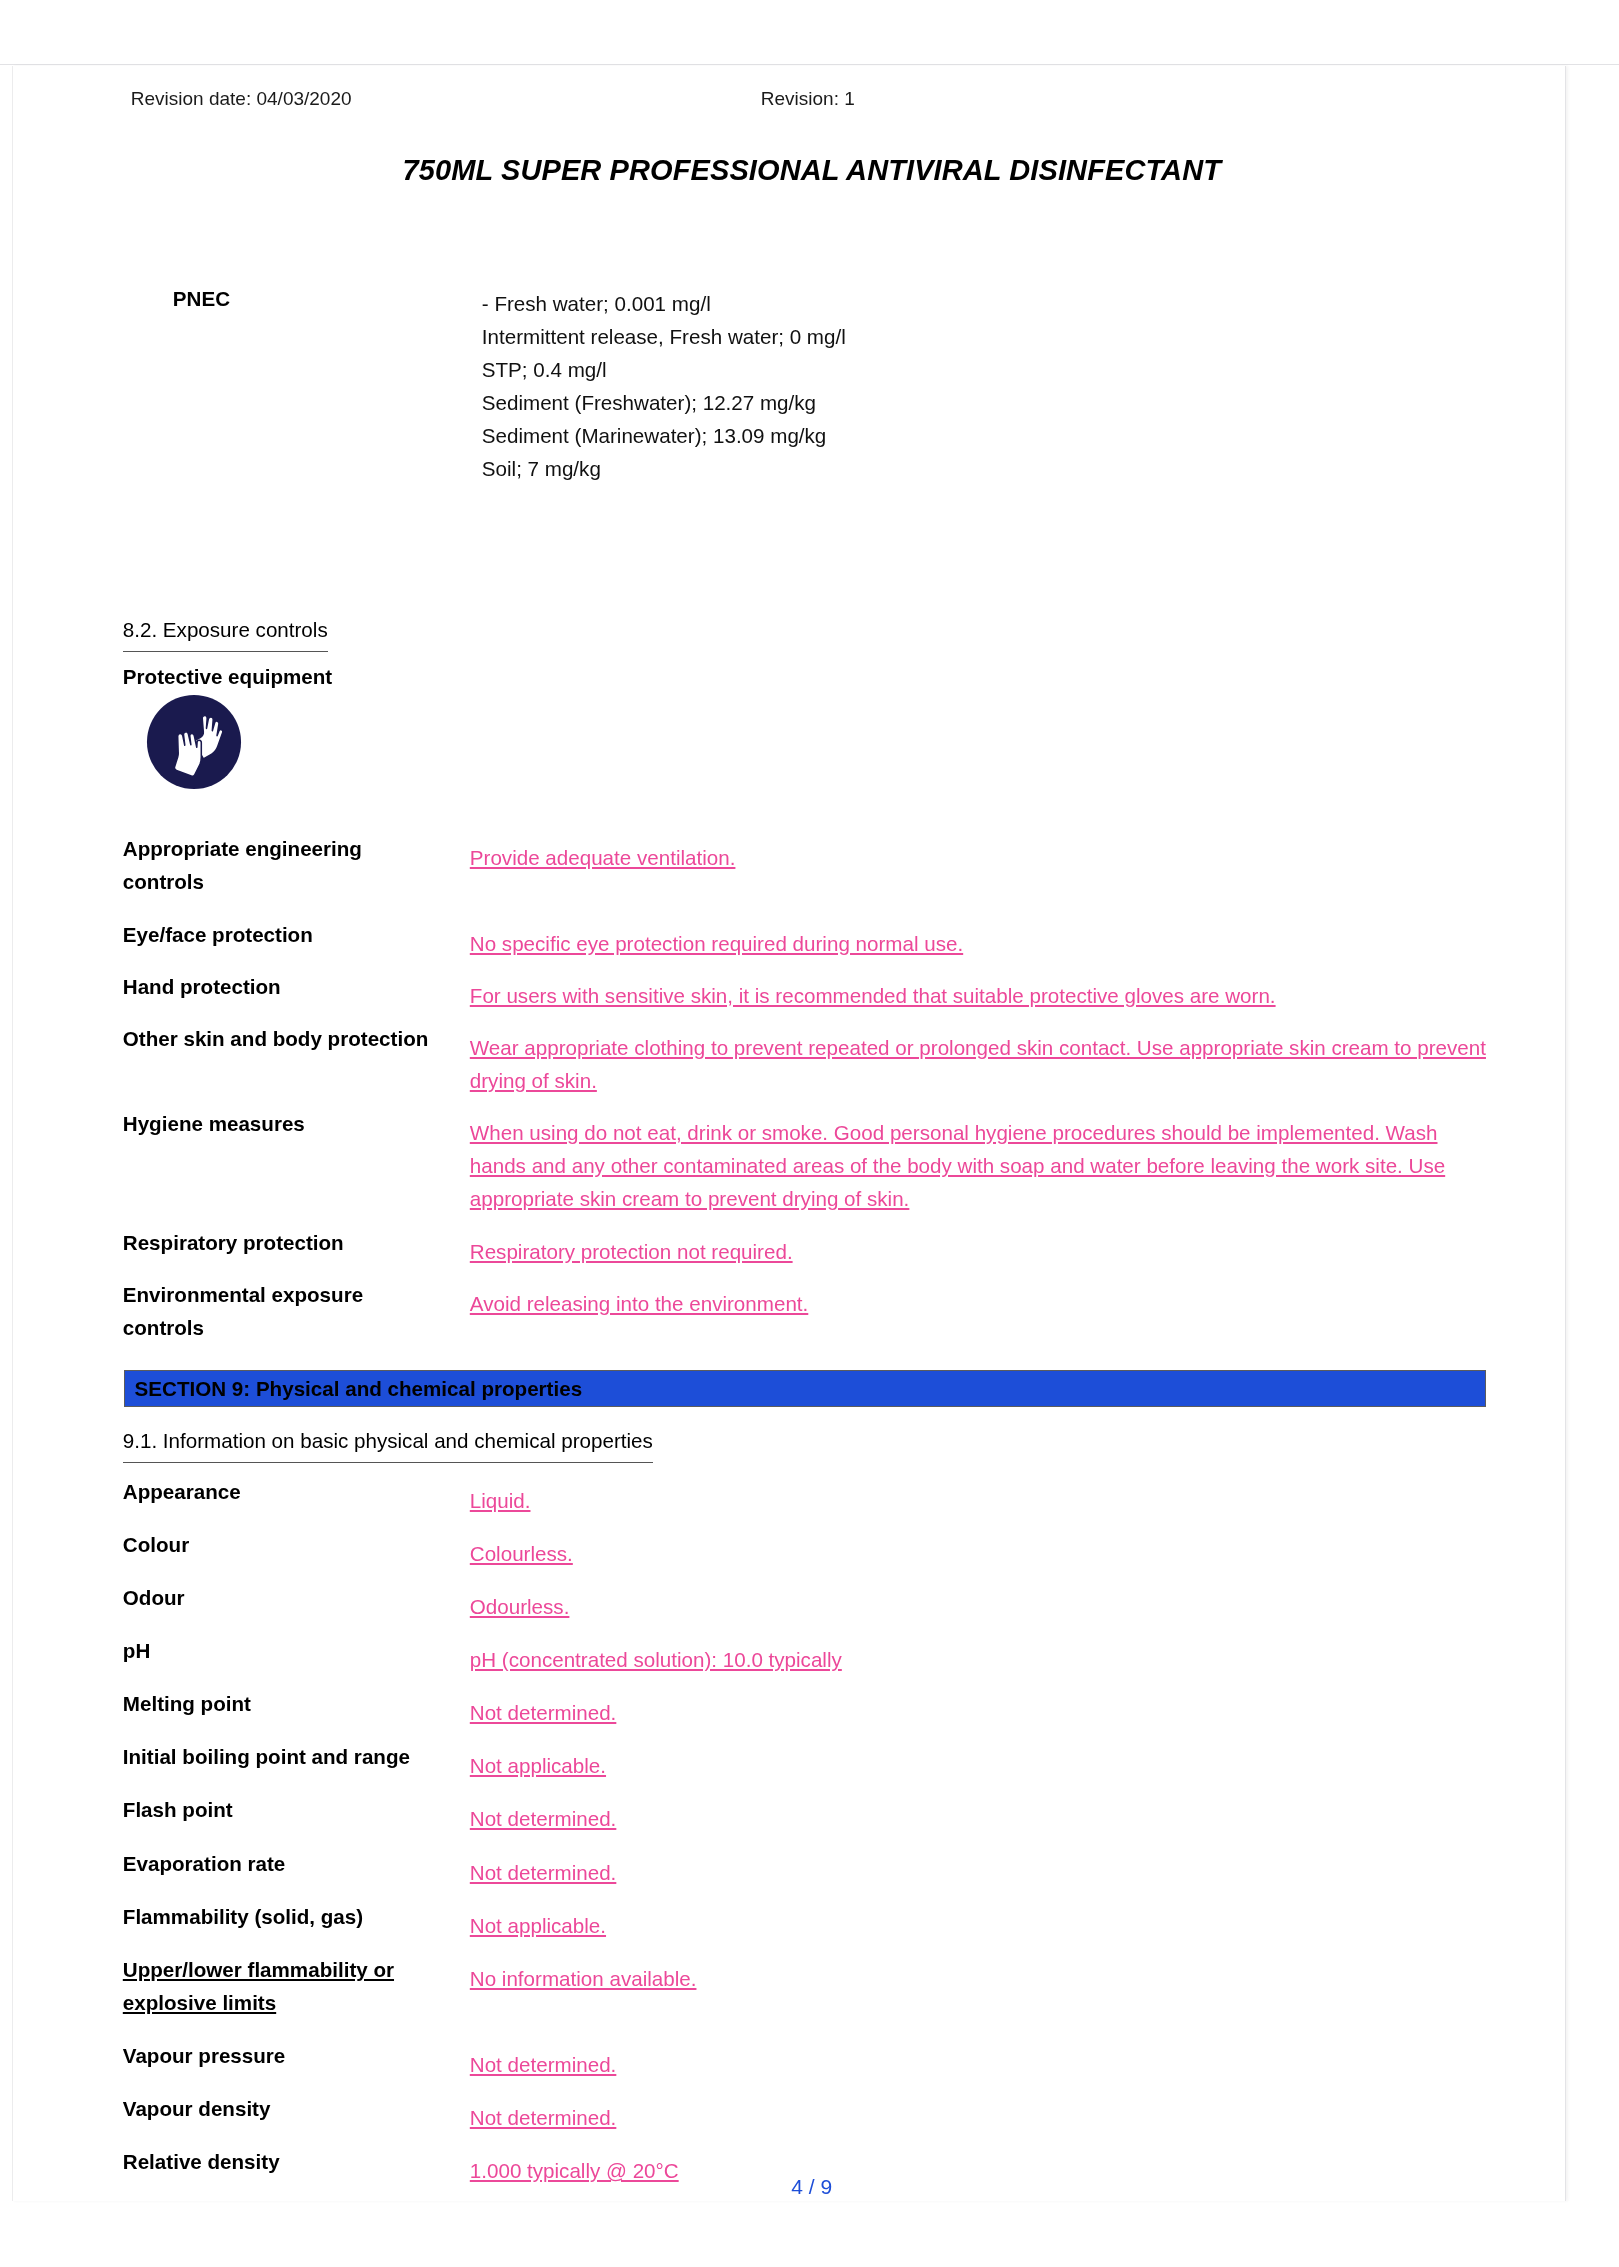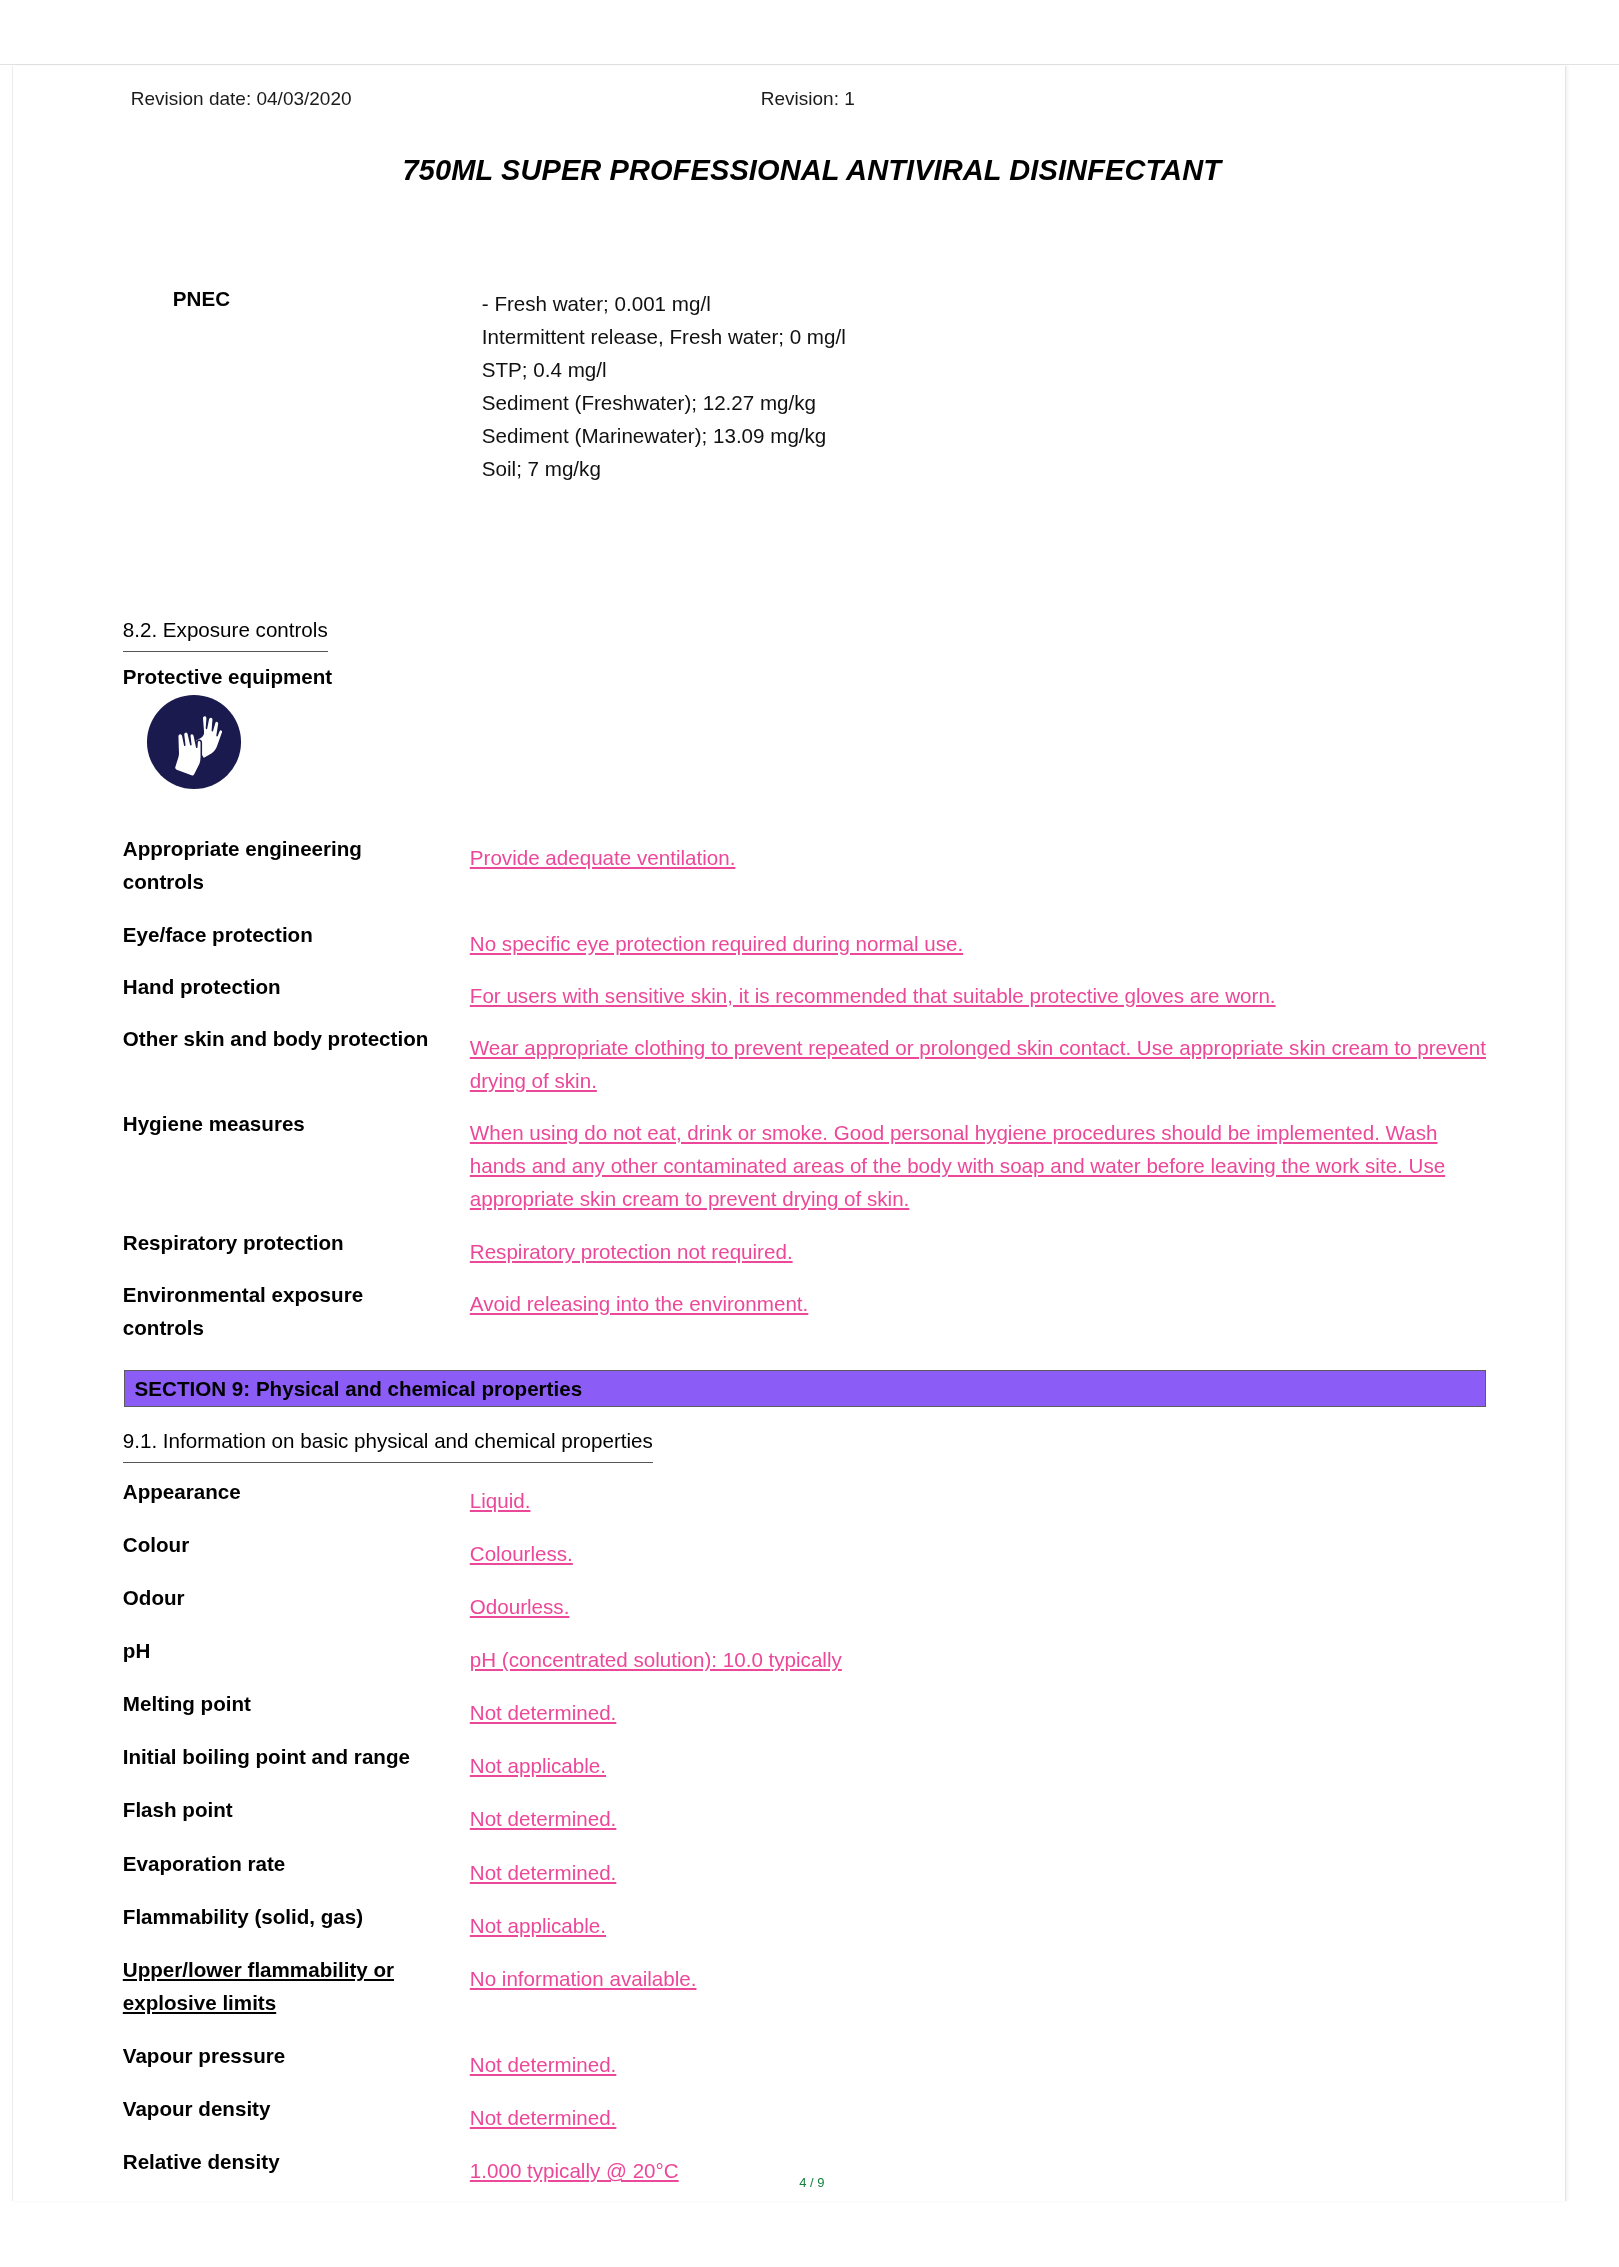--- a/index.html
+++ b/index.html
@@ -170,43 +170,43 @@
     text-decoration: underline;
   }
 
   
   .section-bar {
     position: absolute;
     left: 111px;
     top: 1304px;
     width: 1362px;
     height: 37px;
-    background: #8b5cf6;
+    background: #1d4ed8;
     border: 1.6px solid #5c5c5c;
     box-sizing: border-box;
   }
   .section-bar span {
     position: absolute;
     left: 9.8px;
     top: 5.9px;
     font-size: 20.6px;
     font-weight: bold;
     color: #000;
     white-space: nowrap;
   }
 
   
   .page-footer {
     position: absolute;
     top: 2109px;
     left: 0;
     width: 1598px;
     text-align: center;
-    font-size: 13px;
-    color: #15803d;
+    font-size: 21px;
+    color: #1d4ed8;
   }
 </style>
 </head>
 <body>
 
 <div id="viewer">
 
   <div id="viewer-topbar"></div>
 
   <div id="page">

